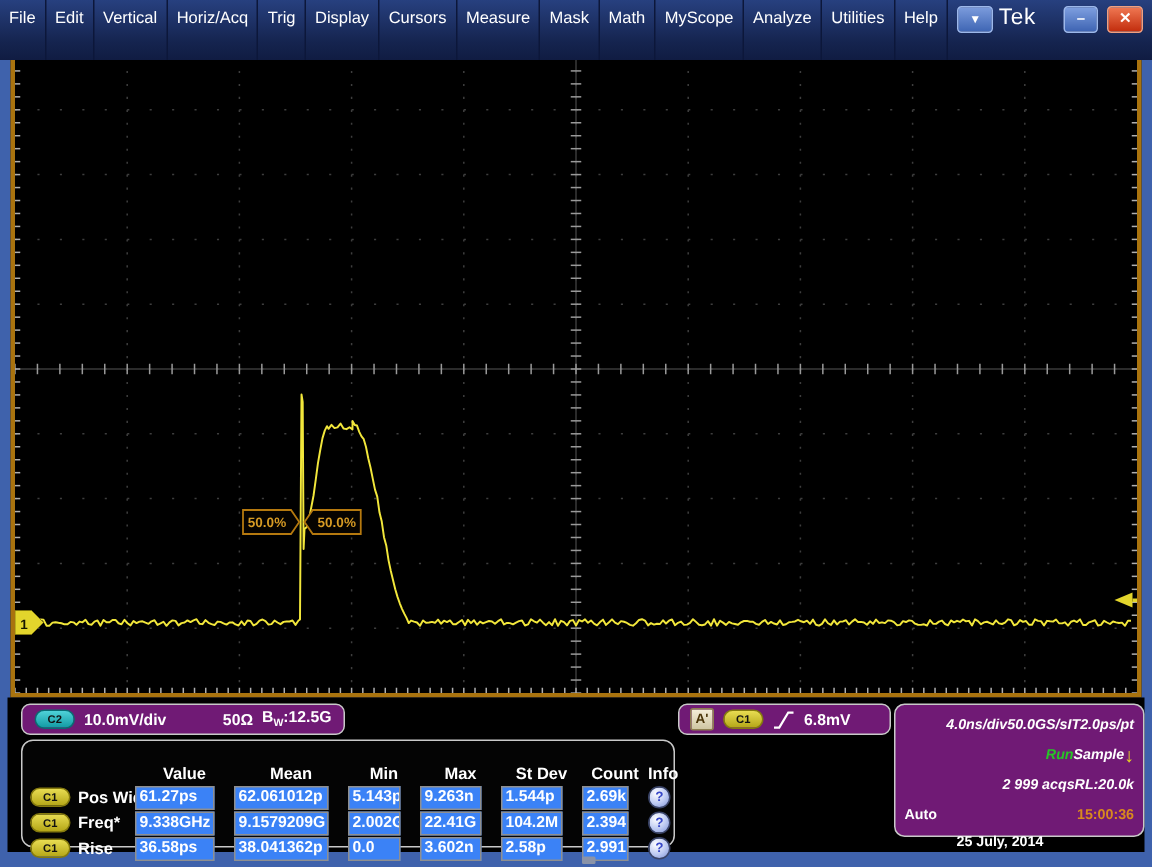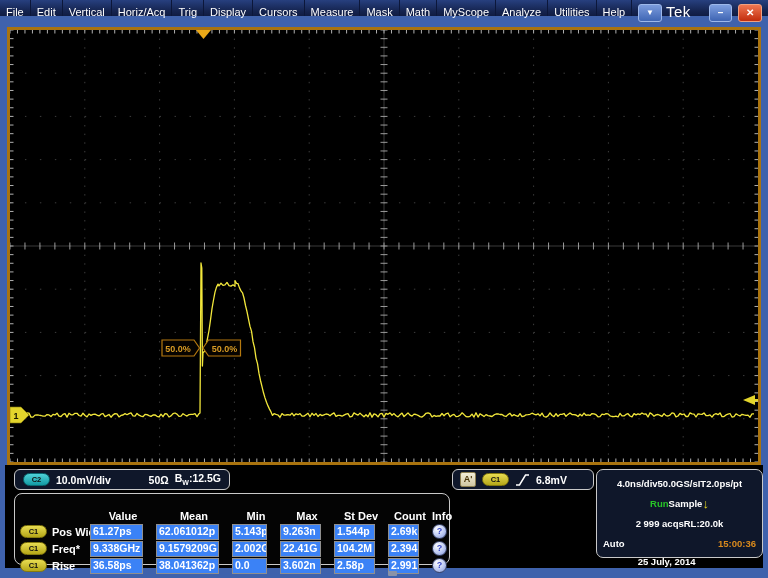--- a/index.html
+++ b/index.html
@@ -1,20 +1,20 @@
 <!DOCTYPE html>
 <html><head>
 <meta charset="utf-8">
 <style>
   html,body{margin:0;padding:0;}
   body{width:768px;height:578px;background:#3f62ac;position:relative;overflow:hidden;
        font-family:"Liberation Sans",sans-serif;-webkit-font-smoothing:antialiased;}
 
   
-  .menubar{position:absolute;left:0;top:0;width:768px;height:16px;
+  .menubar{position:absolute;left:0;top:0;width:768px;height:40px;
            background:linear-gradient(#27407f,#15244f 70%,#101c42);
            display:flex;align-items:stretch;z-index:5;}
   .menu-item{color:#fff;font-size:11px;line-height:24px;padding:0 6px;
              border-right:1px solid #0c173a;white-space:nowrap;cursor:default;}
   .menu-drop{width:24px;height:16px;margin:4px 4px 0 6px;background:linear-gradient(#7b9bdc,#3f66b4);
              border:1px solid #9db8ea;border-radius:3px;color:#fff;font-size:8px;
              text-align:center;line-height:15px;}
   .menu-spacer{flex:1;}
   .brand{color:#fff;font-size:15px;font-weight:normal;line-height:24px;margin-right:18px;letter-spacing:.5px;}
   .winbtn{width:24px;height:16px;margin:4px 6px 0 0;border-radius:3px;color:#fff;
@@ -22,28 +22,28 @@
   .btn-min{background:linear-gradient(#7e9fe0,#3e64b2);border:1px solid #9db8ea;}
   .btn-close{background:linear-gradient(#ef7752,#c22d0d);border:1px solid #f0a080;}
 
   
   .plot{position:absolute;left:7px;top:27px;width:754px;height:438px;
         background:#000;border:3px solid #a9730e;box-sizing:border-box;}
   .plot svg{display:block;}
 
   
   .bottom{position:absolute;left:5px;top:465px;width:758px;height:103px;background:#000;}
-  .rbox{position:absolute;background:#0f172a;border:1px solid #c9c9c9;border-radius:6px;
+  .rbox{position:absolute;background:#701a75;border:1px solid #c9c9c9;border-radius:6px;
         box-sizing:border-box;display:flex;align-items:center;color:#fff;}
   .vbox{left:9px;top:4px;width:216px;height:21px;padding:0 8px;gap:6px;}
   .tbox{left:447px;top:4px;width:142px;height:21px;padding:0 7px;gap:6px;}
   .hbox{left:591px;top:4px;width:167px;height:89px;border-radius:7px;
         flex-direction:column;justify-content:space-between;padding:4px 6px;align-items:stretch;}
   .hrow{display:flex;align-items:center;font-size:9.5px;font-weight:bold;color:#fff;height:19px;}
-  .sp{justify-content:center;}
+  .sp{justify-content:flex-end;font-style:italic;}
   .badge{border-radius:7px;font-size:7.5px;font-weight:bold;color:#111;
          width:25px;height:11px;text-align:center;line-height:11px;flex:0 0 auto;}
   .badge-c1{background:linear-gradient(#e8dc52,#b5a718);border:1px solid #857a0e;}
   .badge-c2{background:linear-gradient(#4fd2d8,#139ba4);border:1px solid #0b6a72;}
   .badge-a{width:14px;height:13px;border-radius:2px;background:linear-gradient(#f4eed8,#cfc6a2);
            color:#4a3508;font-size:9px;font-weight:bold;line-height:13px;border:1px solid #8d7f50;}
   .rtxt{font-size:10.5px;font-weight:bold;white-space:nowrap;}
   .flex1{flex:1;}
   .green{color:#27c427;}
   .orange{color:#d98a1d;}

